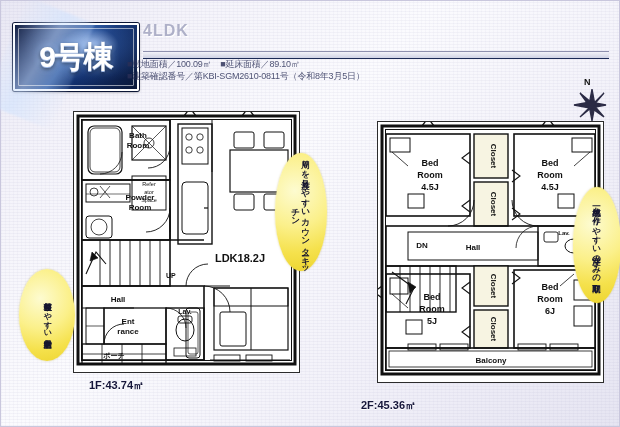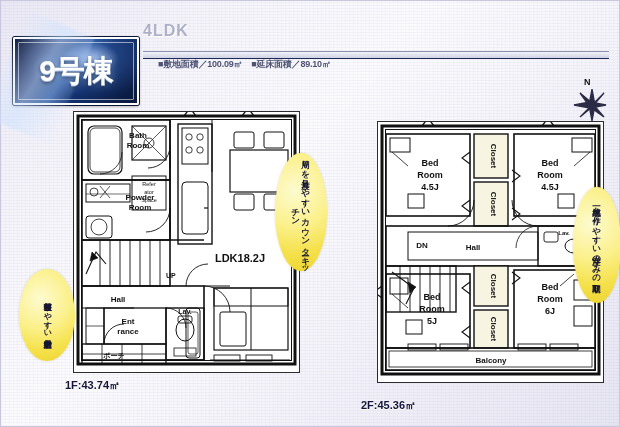--- a/index.html
+++ b/index.html
@@ -21,21 +21,21 @@
     background-image:
       repeating-linear-gradient(0deg,rgba(170,168,200,.10) 0 1px,transparent 1px 3px),
       repeating-linear-gradient(90deg,rgba(170,168,200,.07) 0 1px,transparent 1px 4px);
     pointer-events:none;z-index:0;
   }
   .layer{position:relative;z-index:2;}
 
   
   #header{position:absolute;left:0;top:0;width:620px;height:108px;z-index:3;}
   #badge{
-    position:absolute;left:12px;top:36px;width:122px;height:64px;
+    position:absolute;left:12px;top:22px;width:122px;height:64px;
     background:
       radial-gradient(ellipse at 62% 30%,rgba(190,215,255,.85) 0%,rgba(60,105,180,.35) 26%,rgba(10,25,70,0) 62%),
       linear-gradient(127deg,#0a1538 0%,#122a63 28%,#27539c 46%,#12306e 60%,#0a1738 100%);
     border:2px solid #ffffff;
     box-shadow:0 0 0 1px #0b1535, 0 1px 3px rgba(0,0,0,.45);
     border-radius:2px;
     display:flex;align-items:center;justify-content:center;text-align:right;
   }
   #badge:after{
     content:"";position:absolute;inset:3px;border:1px solid rgba(255,255,255,.55);
@@ -58,42 +58,42 @@
     font-size:16px;font-weight:bold;color:#aeb0c8;
     letter-spacing:1px;line-height:1;
     text-shadow:1px 1px 0 #ffffff;
   }
   #rule{
     position:absolute;left:142px;top:50px;width:466px;height:6px;
     border-top:1px solid #8e90ae;border-bottom:1px solid #1c2a55;
     background:linear-gradient(180deg,#f2f2f8 0%,#cfd2e4 100%);
   }
   .spec-line{
-    position:absolute;left:157px;color:#2a2f57;font-size:9px;font-weight:bold;
+    position:absolute;left:126px;color:#2a2f57;font-size:9px;font-weight:normal;
     line-height:1.15;white-space:nowrap;letter-spacing:-0.2px;
     opacity:.82;
   }
   #spec1{top:58px;}
   #spec2{top:70px;}
 
   
   #compass{position:absolute;left:565px;top:72px;width:52px;height:56px;z-index:4;}
 
   
   .panel{position:absolute;background:#ffffff;border:1px solid #2c2c2c;z-index:3;}
   #panel-1f{left:72px;top:110px;width:225px;height:260px;}
   #panel-2f{left:376px;top:120px;width:225px;height:260px;}
   .panel svg{position:absolute;left:0;top:0;}
 
   
   .floor-area{
     position:absolute;color:#15153a;font-size:11px;font-weight:bold;z-index:5;
     white-space:nowrap;text-shadow:0 1px 0 #fff;
   }
-  #area-1f{left:64px;top:377px;}
+  #area-1f{left:88px;top:377px;}
   #area-2f{left:360px;top:397px;text-align:center;}
 
   
   .callout{
     position:absolute;z-index:4;border-radius:50%;
     background:radial-gradient(circle at 38% 32%,#fdfbd0 0%,#fbf08a 42%,#f5e14c 72%,#ecd32c 100%);
     box-shadow:0 0 2px rgba(180,160,40,.5);
   }
   .callout .vtext{
     position:absolute;inset:0;
@@ -120,20 +120,21 @@
 
     <div id="badge">
       <div id="badge-sheen"></div>
       <div id="badge-text">9号棟</div>
     </div>
 
     <div id="plan-type">4LDK</div>
     <div id="rule"></div>
 
     <div id="spec1" class="spec-line">■敷地面積／100.09㎡　■延床面積／89.10㎡</div>
+    <div id="spec2" class="spec-line">■建築確認番号／第KBI-SGM2610-0811号（令和8年3月5日）</div>
   </div>
 
   <div id="compass">
     <svg width="52" height="56" viewBox="0 0 52 56">
       <g stroke="#2b2b45" stroke-width="1.3" fill="#2b2b45">
         <polygon points="26,16 29,32 26,48 23,32"></polygon>
         <polygon points="8,32 24,29 40,32 24,35"></polygon>
         <polygon points="14,20 26,30 38,44 24,34"></polygon>
         <polygon points="38,20 28,30 14,44 26,34"></polygon>
       </g>

